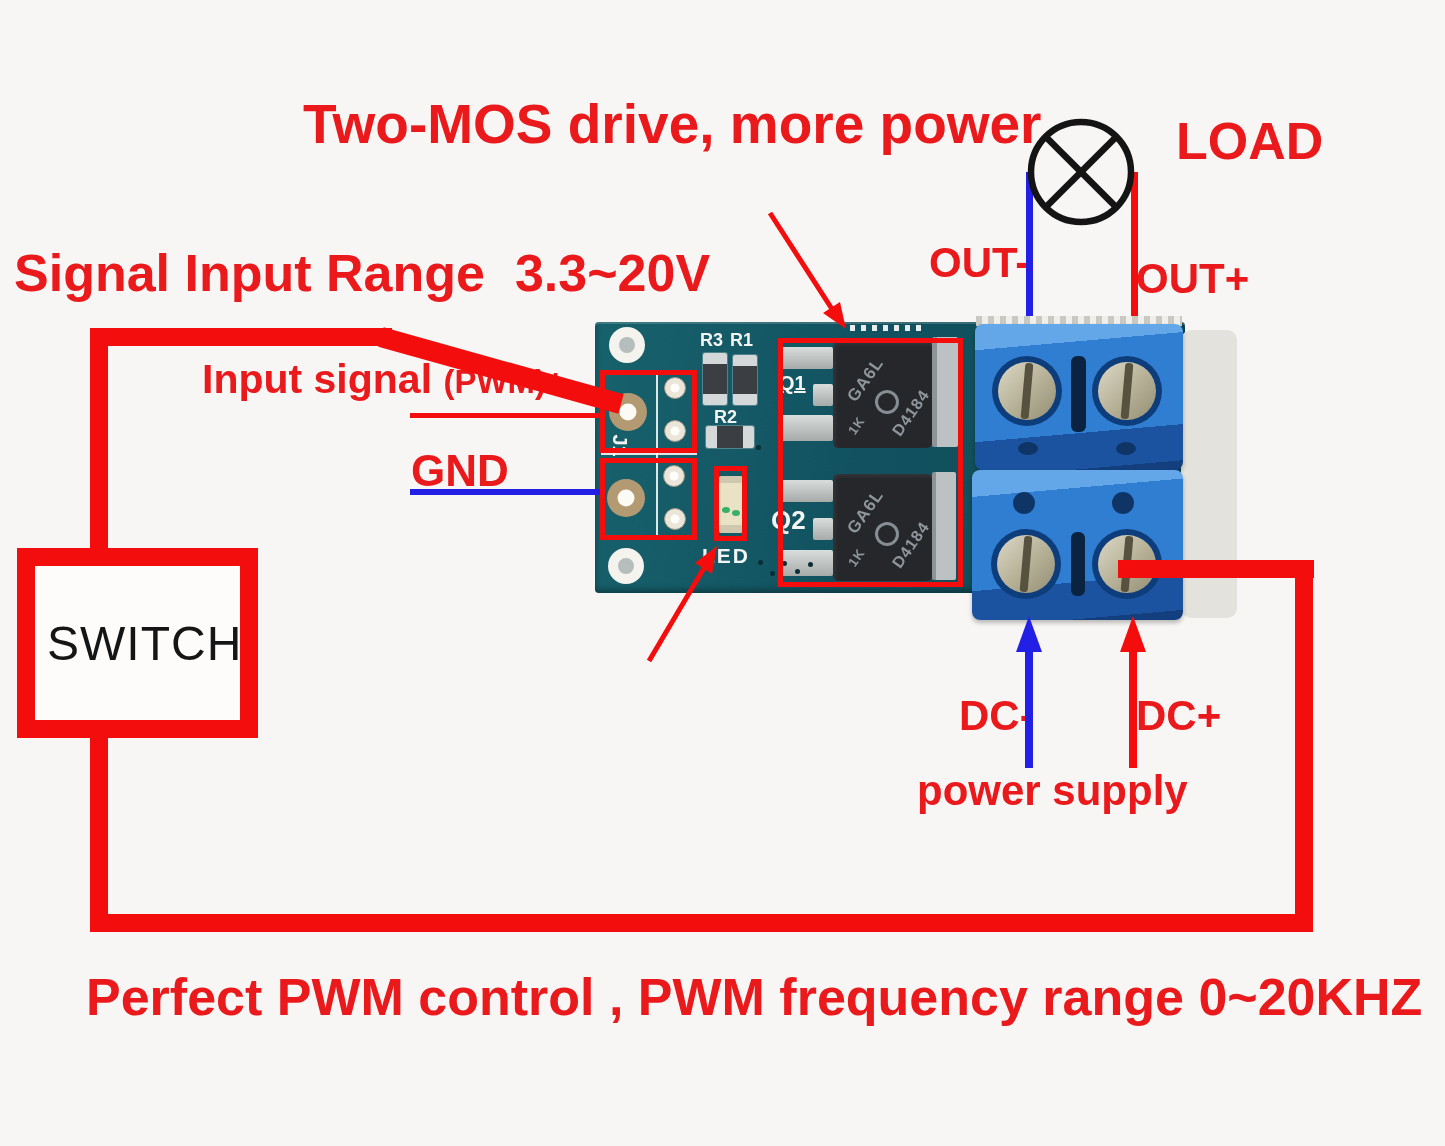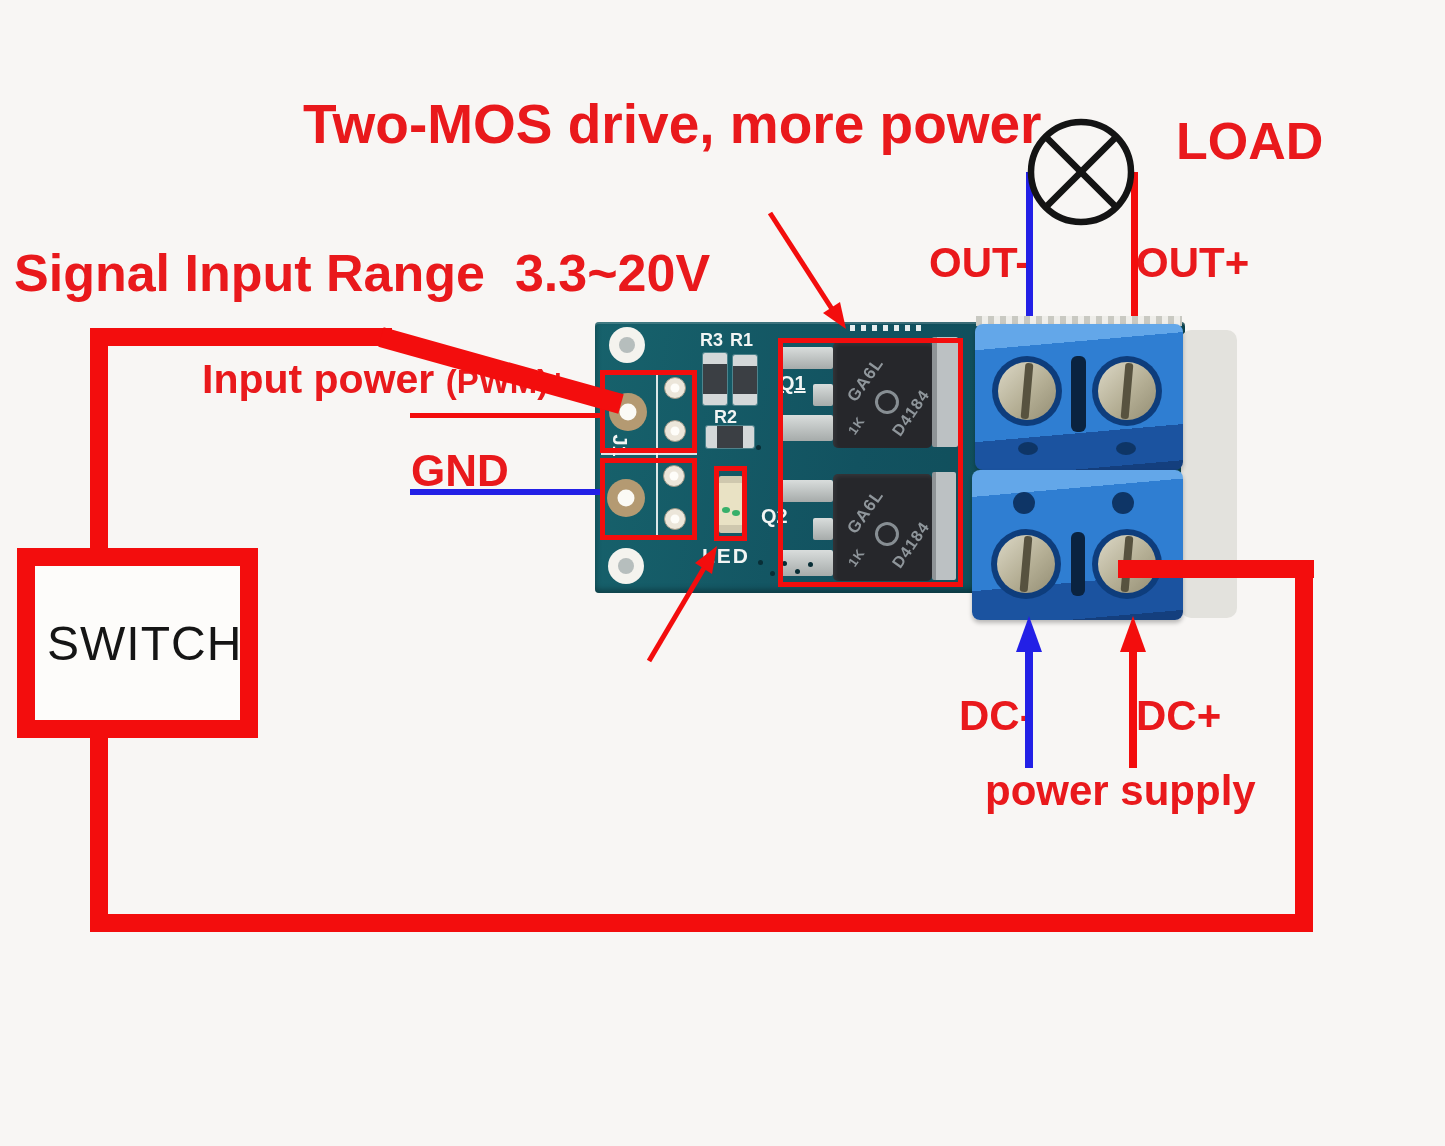--- a/index.html
+++ b/index.html
@@ -6,28 +6,28 @@
   #canvas{position:relative;width:1445px;height:1146px;background:#f8f6f4;overflow:hidden;
           font-family:"Liberation Sans","DejaVu Sans",sans-serif;}
   .abs{position:absolute;}
   
   .red-t{color:var(--red-text,#e9191c);font-weight:700;white-space:nowrap;line-height:1.05;}
   .t-title{left:303px;top:96px;font-size:55px;}
   .t-sigrange{left:14px;top:246px;font-size:52px;text-align:center;}
   .t-sigrange .gap{margin-left:30px;}
   .t-load{left:1176px;top:114px;font-size:52px;}
   .t-outm{left:929px;top:241px;font-size:42px;}
-  .t-outp{left:1136px;top:241px;font-size:42px;}
+  .t-outp{left:1136px;top:257px;font-size:42px;}
   .t-input{left:202px;top:358px;font-size:41px;}
   .t-input .sub{font-size:33px;}
   .t-gnd{left:411px;top:448px;font-size:44px;}
   .t-switching{left:276px;top:650px;font-size:45px;}
   .t-dcm{left:959px;top:694px;font-size:42px;}
   .t-dcp{left:1136px;top:694px;font-size:42px;}
-  .t-psup{left:985px;top:769px;font-size:42px;}
+  .t-psup{left:917px;top:769px;font-size:42px;}
   .t-psrange{left:967px;top:829px;font-size:42px;}
   .t-footer{left:86px;top:970px;font-size:52px;}
   
   .wire{position:absolute;background:var(--wire-red,#f30d0d);z-index:35;}
   .wire-blue{position:absolute;background:var(--wire-blue,#2320e6);z-index:12;}
   .w-top{left:90px;top:328px;width:302px;height:18px;}
   .w-left{left:90px;top:330px;width:18px;height:226px;}
   .w-below-switch{left:90px;top:732px;width:18px;height:198px;}
   .w-bottom{left:90px;top:914px;width:1223px;height:18px;}
   .w-right{left:1295px;top:562px;width:18px;height:370px;}
@@ -88,27 +88,28 @@
 <div id="canvas">
 
   <div class="abs red-t t-title">Two-MOS drive, more power</div>
   <div class="abs red-t t-sigrange">
     <span>Signal Input Range</span><span class="gap">3.3~20V</span>
   </div>
   <div class="abs red-t t-load">LOAD</div>
   <div class="abs red-t t-outm">OUT-</div>
   <div class="abs red-t t-outp">OUT+</div>
   <div class="abs red-t t-input">
-    <span>Input power</span>
+    <span>Input signal</span>
     <span class="sub">(PWM)+</span>
   </div>
   <div class="abs red-t t-gnd">GND</div>
   <div class="abs red-t t-dcm">DC-</div>
   <div class="abs red-t t-dcp">DC+</div>
   <div class="abs red-t t-psup">power supply</div>
+  <div class="abs red-t t-footer">Perfect PWM control , PWM frequency range 0~20KHZ</div>
 
   <div class="wire w-top"></div>
   <div class="wire w-left"></div>
   <div class="wire w-below-switch"></div>
   <div class="wire w-bottom"></div>
   <div class="wire w-right"></div>
   <div class="wire w-dcplus"></div>
   <div class="wire w-underline-pwm"></div>
   <div class="wire-blue w-underline-gnd"></div>
   <div class="wire w-outplus"></div>
@@ -166,21 +167,21 @@
     <div class="mos-lead" style="left:218px;top:62px;width:20px;height:22px;"></div>
     <div class="mos-lead" style="left:183px;top:93px;width:55px;height:26px;"></div>
     <div class="mos-tab" style="left:337px;top:15px;width:26px;height:110px;"></div>
     <div class="mos-body" style="left:238px;top:20px;width:99px;height:106px;">
       <span class="mos-mark" style="left:8px;top:28px;font-size:17px;">GA6L</span>
       <div class="mos-ring" style="left:42px;top:48px;"></div>
       <span class="mos-mark" style="left:52px;top:62px;font-size:16px;">D4184</span>
       <span class="mos-mark" style="left:14px;top:76px;font-size:13px;">1K</span>
     </div>
 
-    <div class="sk" style="left:166px;top:183px;font-size:20px;">Q2</div>
+    <div class="sk" style="left:176px;top:183px;font-size:26px;">Q2</div>
     <div class="mos-lead" style="left:183px;top:158px;width:55px;height:22px;"></div>
     <div class="mos-lead" style="left:218px;top:196px;width:20px;height:22px;"></div>
     <div class="mos-lead" style="left:183px;top:228px;width:55px;height:26px;"></div>
     <div class="mos-tab" style="left:337px;top:150px;width:24px;height:108px;"></div>
     <div class="mos-body" style="left:238px;top:152px;width:99px;height:107px;">
       <span class="mos-mark" style="left:8px;top:28px;font-size:17px;">GA6L</span>
       <div class="mos-ring" style="left:42px;top:48px;"></div>
       <span class="mos-mark" style="left:52px;top:62px;font-size:16px;">D4184</span>
       <span class="mos-mark" style="left:14px;top:76px;font-size:13px;">1K</span>
     </div>

